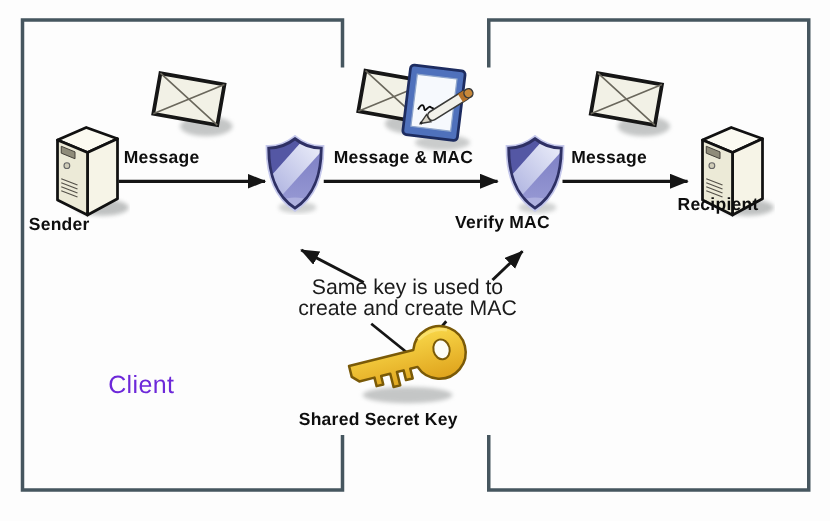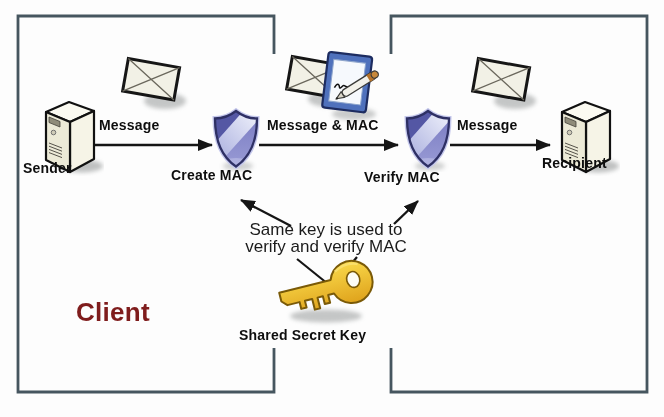--- a/index.html
+++ b/index.html
@@ -6,21 +6,21 @@
   #canvas{
     position:relative;width:664px;height:417px;overflow:hidden;
     background:#fdfdfd;font-family:"Liberation Sans",sans-serif;
   }
   .abs{position:absolute;}
   .label{
     position:absolute;font-size:14px;font-weight:700;color:#0e0e0e;
     text-align:left;letter-spacing:.2px;line-height:1.1;
   }
   .zone-label{
-    position:absolute;font-size:26px;font-weight:700;color:#7f1d1d;
+    position:absolute;font-size:20px;font-weight:400;color:#6d28d9;
     text-align:center;letter-spacing:.3px;
   }
   .note{
     position:absolute;font-size:17px;font-weight:400;color:#1b1b1b;
     text-align:center;line-height:17px;
   }
   svg{display:block;}
 </style>
 </head>
 <body>
@@ -151,30 +151,29 @@
 
   <svg class="abs" style="left:268px;top:248px" width="120" height="80">
     <ellipse cx="58" cy="68" rx="36" ry="6.5" fill="#8c9090" opacity=".5" filter="url(#softblur)"></ellipse>
     <g transform="translate(4,0) rotate(-14 55 38)">
       <path d="M7,33 L60,33 A21,21 0 1 1 60,47 L54,47 L54,55 L48.5,55 L48.5,47 L43,47 L43,58 L37.5,58 L37.5,47 L30,47 L30,54 L24.5,54 L24.5,47 L12,47 L7,42 Z" fill="url(#goldGrad)" stroke="#7a5a08" stroke-width="2" stroke-linejoin="round"></path>
       <ellipse cx="82" cy="38" rx="6.5" ry="8" fill="#fcfcf6" stroke="#7a5a08" stroke-width="1.6"></ellipse>
       <path d="M66,26 Q78,19 90,24" fill="none" stroke="#f9e070" stroke-width="2.4" opacity=".9"></path>
     </g>
   </svg>
 
-  <div class="label" style="left:23px;top:161px;width:100px">Sender</div>
+  <div class="label" style="left:23px;top:172px;width:100px">Sender</div>
   <div class="label" style="left:99px;top:118px;width:100px">Message</div>
-  <div class="label" style="left:171px;top:168px;width:130px">Create MAC</div>
   <div class="label" style="left:267px;top:118px;width:140px">Message &amp; MAC</div>
   <div class="label" style="left:364px;top:170px;width:130px">Verify MAC</div>
   <div class="label" style="left:457px;top:118px;width:100px">Message</div>
   <div class="label" style="left:542px;top:156px;width:100px">Recipient</div>
 
   <div class="note" style="left:231px;top:221px;width:190px">
     <div>Same key is used to</div>
-    <div>verify and verify MAC</div>
+    <div>create and create MAC</div>
   </div>
 
   <div class="label" style="left:239px;top:328px;width:160px;font-size:14px">Shared Secret Key</div>
 
   <div class="zone-label" style="left:43px;top:297px;width:140px">Client</div>
 
 </div>
 
 </body></html>

